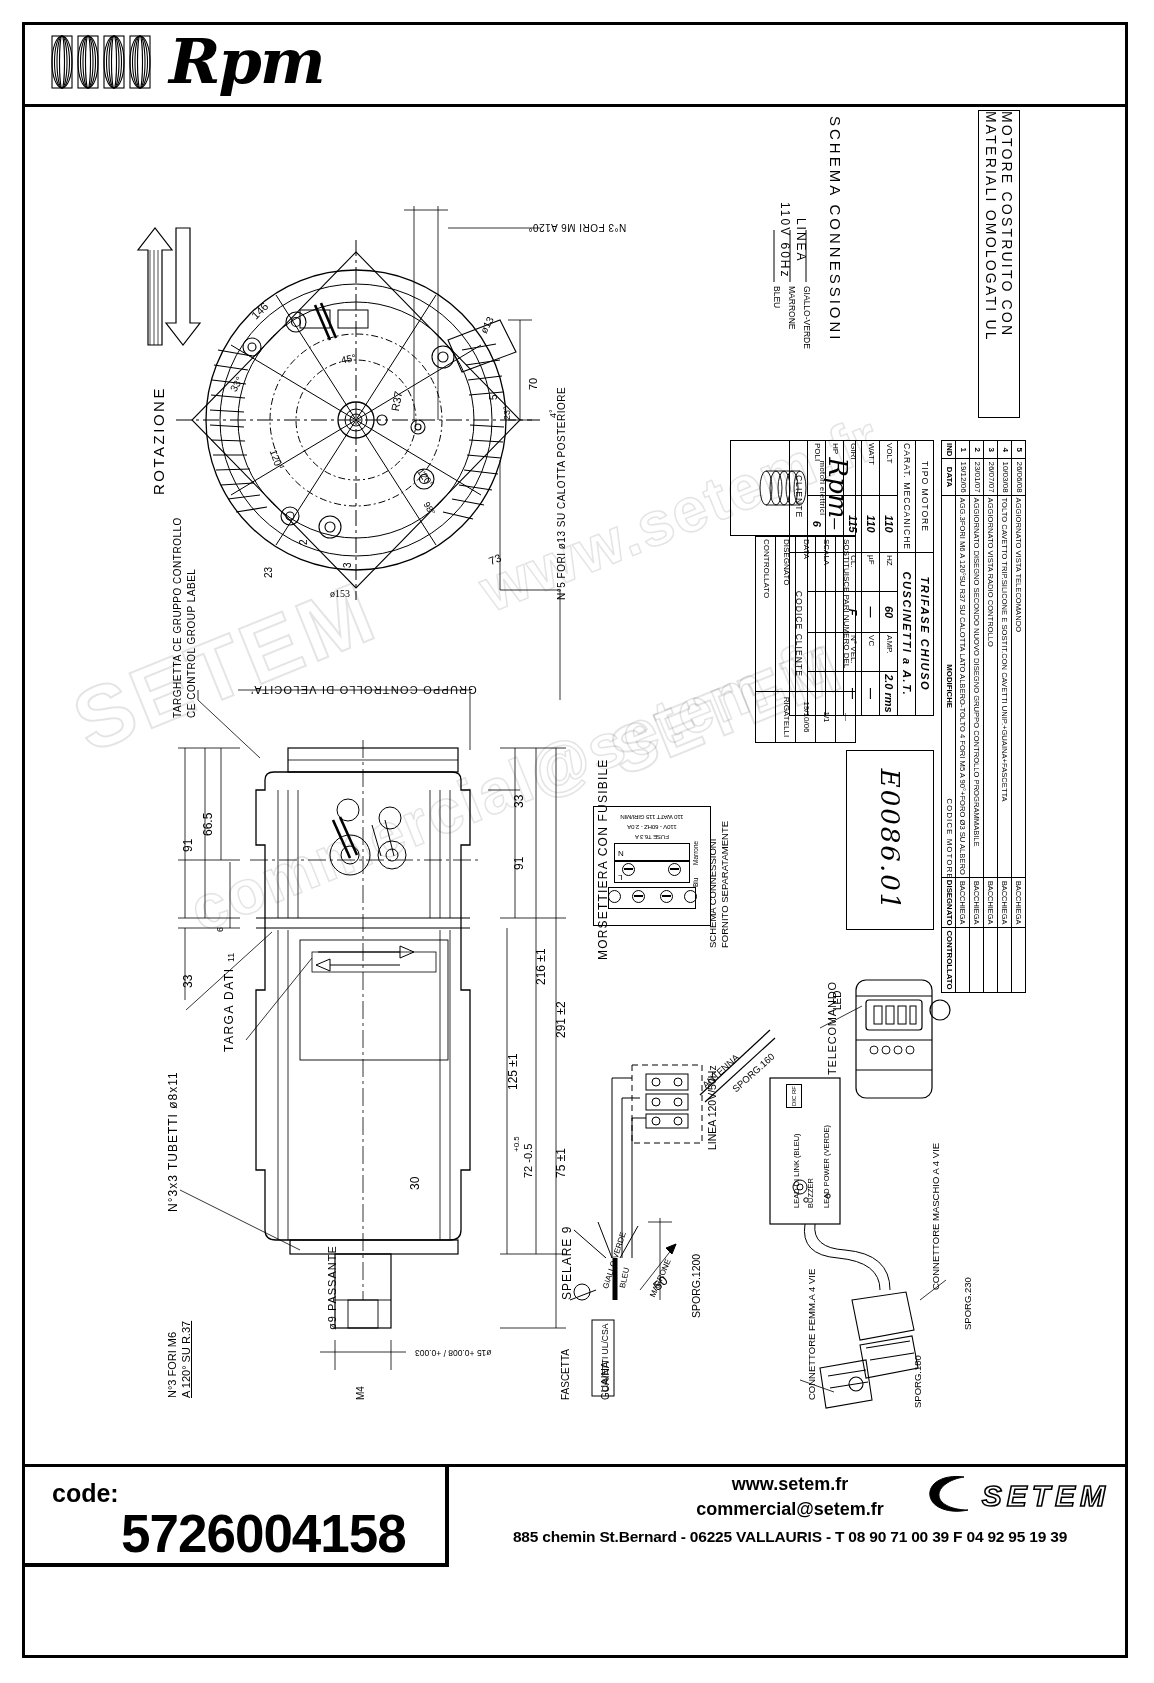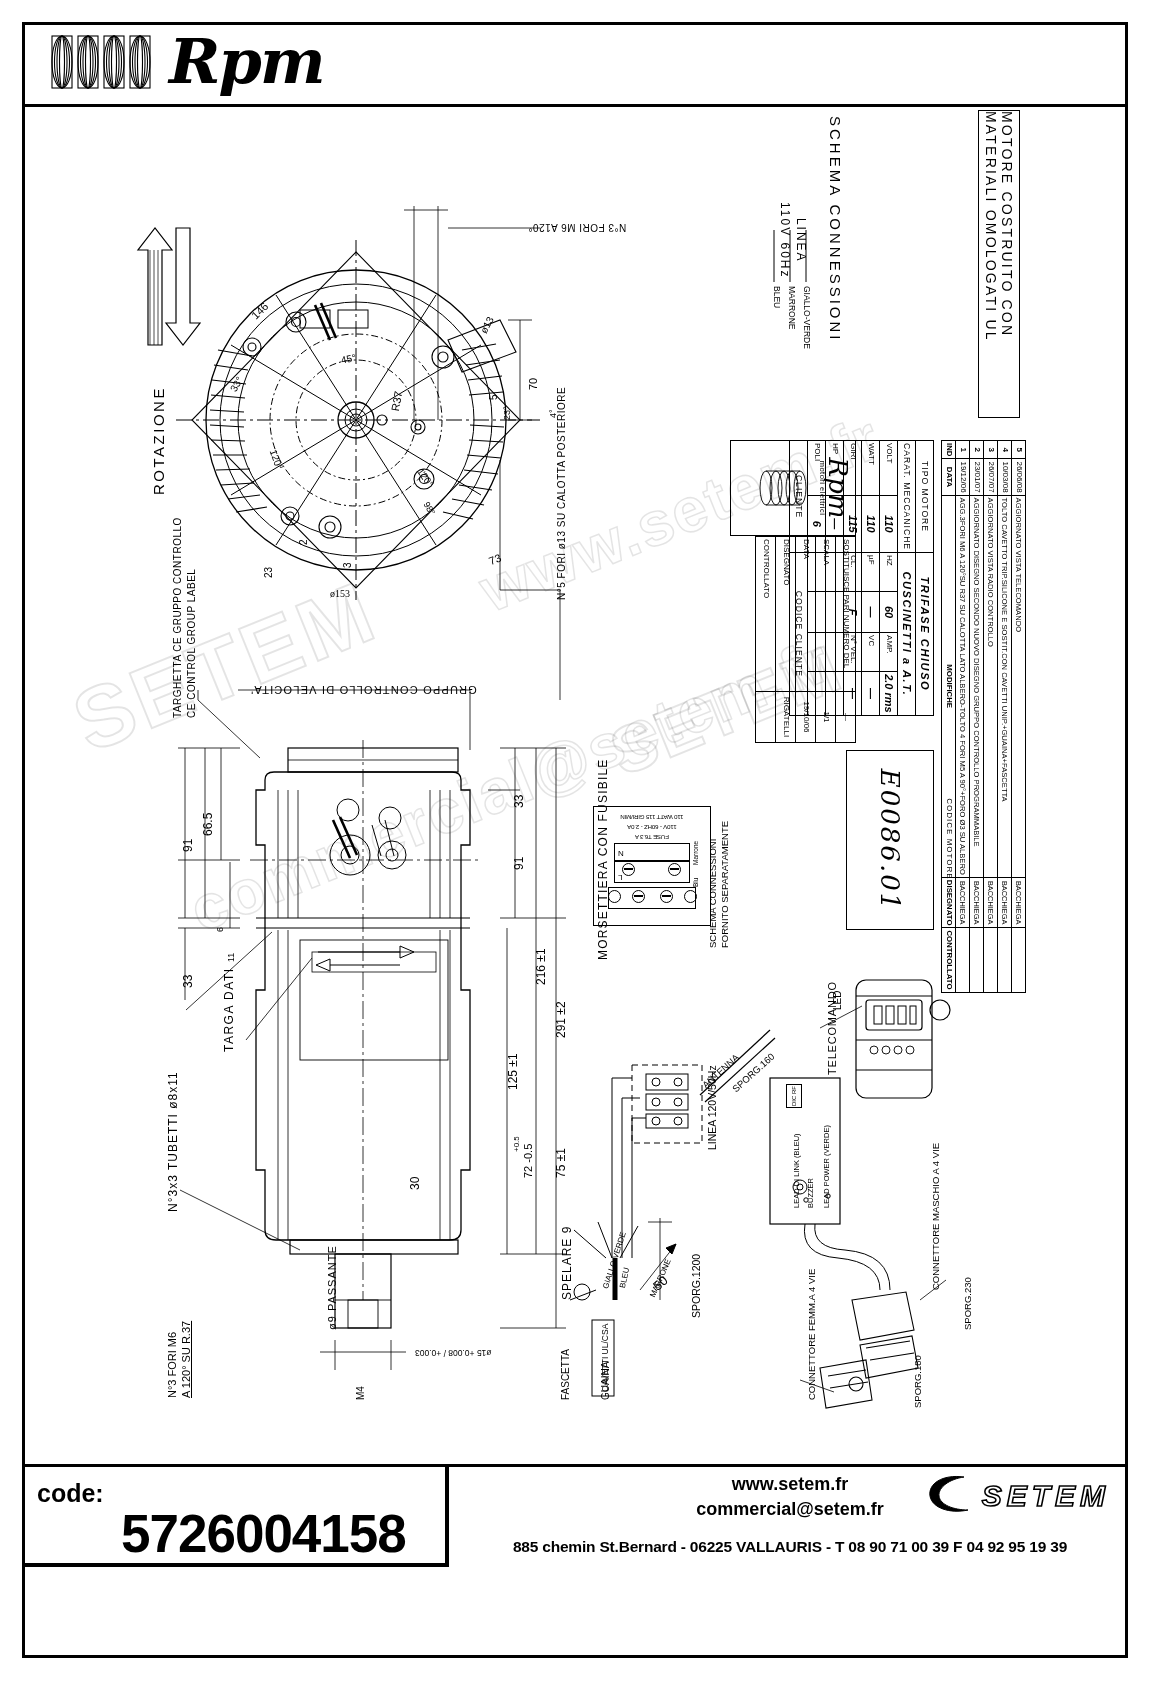--- a/index.html
+++ b/index.html
@@ -15,25 +15,25 @@
   .coil svg{display:block;}
   .logo-text{font-family:"DejaVu Serif",serif;font-style:italic;font-weight:700;font-size:62px;letter-spacing:-2px;line-height:58px;margin-left:2px;}
   .refbox{position:absolute;right:18px;top:12px;text-align:right;}
   .refbox .reftxt{font-family:"Liberation Sans",sans-serif;font-style:italic;font-weight:700;font-size:40px;letter-spacing:1px;}
   .refbox .refno{margin-left:24px;}
   .refrule{height:5px;background:#000;margin-top:2px;width:320px;margin-left:auto;}
   .hdr-rule{position:absolute;left:25px;top:104px;width:1100px;height:3px;background:#000;}
   
   .ftr-rule{position:absolute;left:25px;top:1464px;width:1100px;height:3px;background:#000;}
   .codebox{position:absolute;left:25px;top:1467px;width:424px;height:100px;border-right:4px solid #000;border-bottom:4px solid #000;box-sizing:border-box;}
-  .codelab{position:absolute;left:12px;top:12px;font-size:25px;font-weight:700;font-family:"Liberation Sans",sans-serif;}
+  .codelab{position:absolute;left:27px;top:12px;font-size:25px;font-weight:700;font-family:"Liberation Sans",sans-serif;}
   .codeval{position:absolute;left:96px;top:36px;font-size:53px;font-weight:700;letter-spacing:-1px;font-family:"Liberation Sans",sans-serif;}
   .ftr-right{position:absolute;left:460px;top:1470px;width:660px;height:112px;text-align:center;}
   .ftr-web{font-size:18px;font-weight:700;line-height:21px;margin-top:4px;}
-  .ftr-addr{font-size:15.5px;font-weight:700;margin-top:18px;letter-spacing:-0.2px;}
+  .ftr-addr{font-size:15.5px;font-weight:700;margin-top:8px;letter-spacing:-0.2px;}
   .setem-logo{position:absolute;right:10px;top:2px;display:flex;align-items:center;}
   .setem-word{font-family:"Liberation Sans",sans-serif;font-style:italic;font-weight:700;font-size:30px;letter-spacing:5px;
     color:#fff;-webkit-text-stroke:1.6px #000;text-shadow:none;}
   
   .t{position:absolute;font-family:"Liberation Sans",sans-serif;white-space:nowrap;color:#000;}
   .r90{transform-origin:0 0;transform:rotate(-90deg);}
   .r180{transform-origin:50% 50%;transform:rotate(180deg);}
   .ul{text-decoration:underline;}
   
   #tb-rot{

